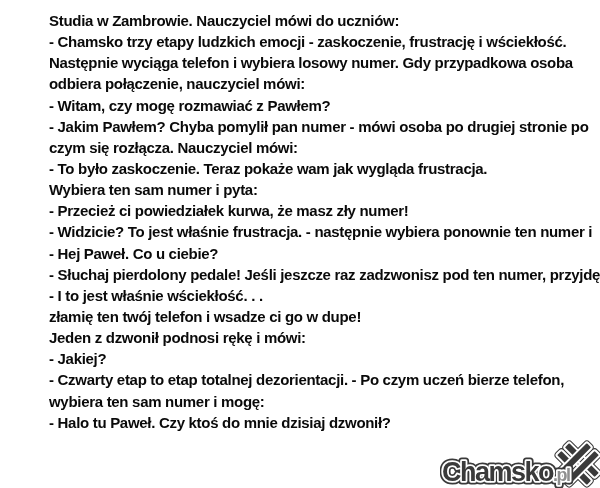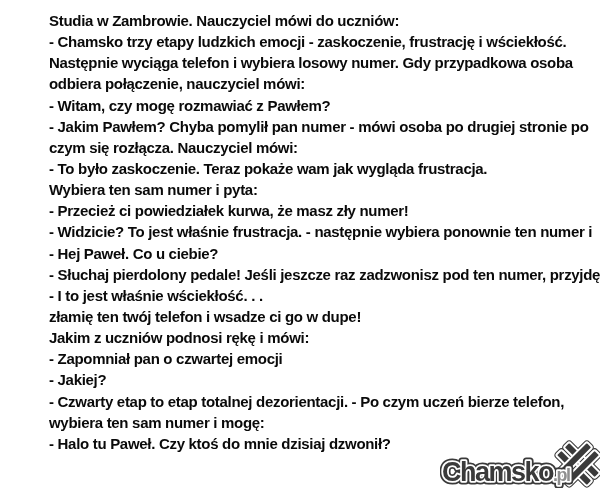--- a/index.html
+++ b/index.html
@@ -84,22 +84,21 @@
   <div class="line">- Jakim Pawłem? Chyba pomylił pan numer - mówi osoba po drugiej stronie po</div>
   <div class="line">czym się rozłącza. Nauczyciel mówi:</div>
   <div class="line">- To było zaskoczenie. Teraz pokaże wam jak wygląda frustracja.</div>
   <div class="line">Wybiera ten sam numer i pyta:</div>
   <div class="line">- Przecież ci powiedziałek kurwa, że masz zły numer!</div>
   <div class="line">- Widzicie? To jest właśnie frustracja. - następnie wybiera ponownie ten numer i</div>
   <div class="line">- Hej Paweł. Co u ciebie?</div>
   <div class="line">- Słuchaj pierdolony pedale! Jeśli jeszcze raz zadzwonisz pod ten numer, przyjdę</div>
   <div class="line">- I to jest właśnie wściekłość. . .</div>
   <div class="line">złamię ten twój telefon i wsadze ci go w dupe!</div>
-  <div class="line">Jakim z uczniów podnosi rękę i mówi:</div>
-  <div class="line">- Zapomniał pan o czwartej emocji</div>
+  <div class="line">Jeden z dzwonił podnosi rękę i mówi:</div>
   <div class="line">- Jakiej?</div>
   <div class="line">- Czwarty etap to etap totalnej dezorientacji. - Po czym uczeń bierze telefon,</div>
   <div class="line">wybiera ten sam numer i mogę:</div>
   <div class="line">- Halo tu Paweł. Czy ktoś do mnie dzisiaj dzwonił?</div>
 </div>
 
 <div class="logo">
   <svg width="162" height="54" viewBox="0 0 162 54">
     <g transform="translate(138,28) rotate(45)">
       <g class="sil">

